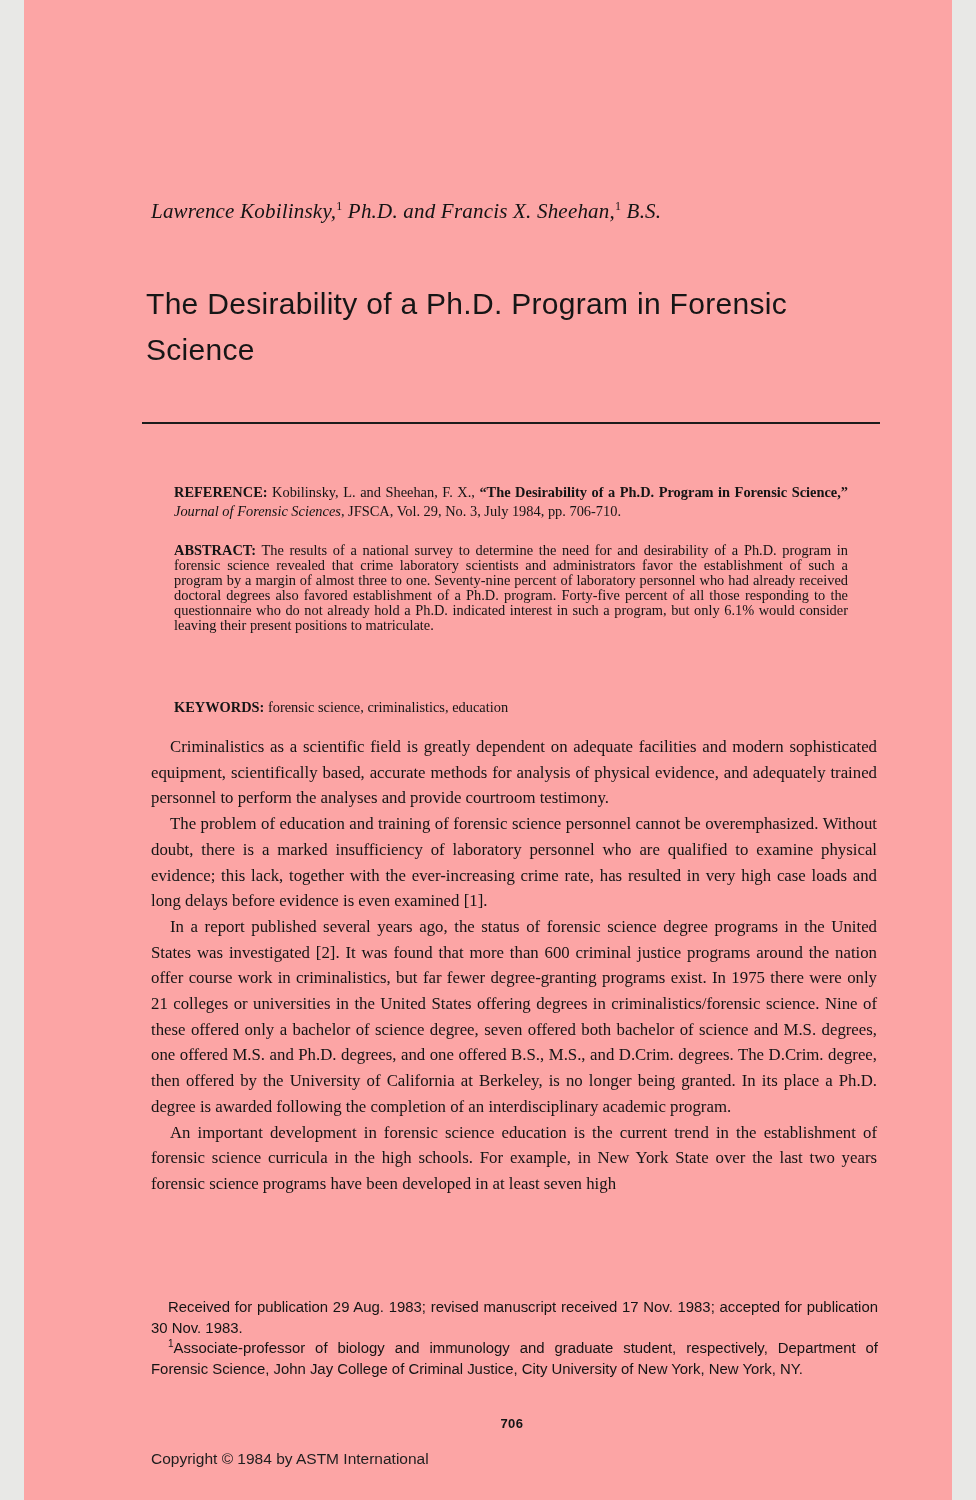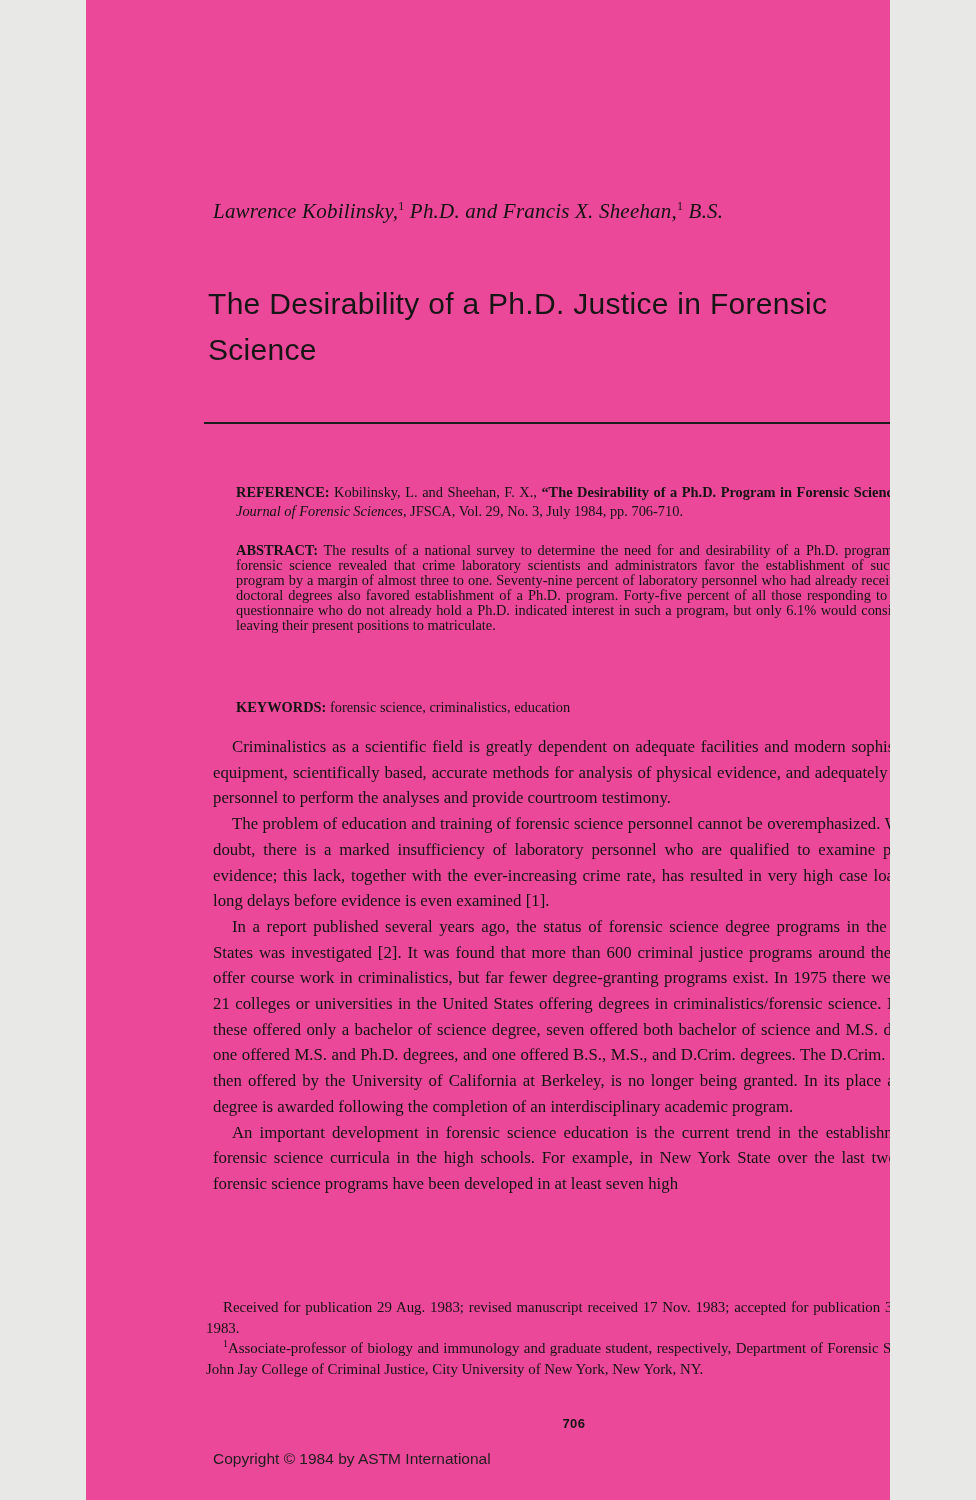--- a/index.html
+++ b/index.html
@@ -1,22 +1,22 @@
 <!DOCTYPE html>
 <html><head>
 <meta charset="utf-8">
 <style>
   * { margin: 0; padding: 0; box-sizing: border-box; }
   html, body { background: #e8e8e6; }
   .page {
     position: relative;
-    width: 804px;
+    width: 928px;
     height: 1500px;
     margin: 0 auto;
-    background: #ec4899;
+    background: #fca5a5;
     color: #141414;
     overflow: hidden;
   }
   .byline {
     position: absolute;
     left: 127px; top: 199px;
     width: 740px;
     font-family: "Liberation Serif", serif;
     font-style: italic;
     font-size: 21px;
@@ -67,23 +67,23 @@
     left: 127px; top: 734px;
     width: 726px;
     font-family: "Liberation Serif", serif;
     font-size: 16.8px;
     line-height: 25.7px;
     text-align: justify;
   }
   .article-body p { text-indent: 19px; }
   .footnotes {
     position: absolute;
-    left: 120px; top: 1297px;
+    left: 127px; top: 1297px;
     width: 727px;
-    font-family: Liberation Serif, serif;
+    font-family: Liberation Sans, sans-serif;
     font-size: 14.9px;
     line-height: 20.5px;
     text-align: justify;
   }
   .footnotes p { text-indent: 17px; }
   .footnotes sup {
     font-size: 10px;
     vertical-align: super;
     line-height: 0;
   }
@@ -107,21 +107,21 @@
 </style>
 </head>
 <body>
 
 <div class="page">
 
   <div class="byline">
     <span>Lawrence Kobilinsky,</span><sup>1</sup><span> Ph.D. and Francis X. Sheehan,</span><sup>1</sup><span> B.S.</span>
   </div>
 
-  <h1 class="page-title">The Desirability of a Ph.D. Justice in Forensic Science</h1>
+  <h1 class="page-title">The Desirability of a Ph.D. Program in Forensic Science</h1>
 
   <div class="title-divider"></div>
 
   <div class="front-block" id="reference-block">
     <span class="lbl">REFERENCE:</span><span> Kobilinsky, L. and Sheehan, F. X., </span><span class="ref-title">“The Desirability of a Ph.D. Program in Forensic Science,” </span><span class="ref-journal">Journal of Forensic Sciences</span><span>, JFSCA, Vol. 29, No. 3, July 1984, pp. 706-710.</span>
   </div>
 
   <div class="front-block" id="abstract-block">
     <span class="lbl">ABSTRACT:</span><span> The results of a national survey to determine the need for and desirability of a Ph.D. program in forensic science revealed that crime laboratory scientists and administrators favor the establishment of such a program by a margin of almost three to one. Seventy-nine percent of laboratory personnel who had already received doctoral degrees also favored establishment of a Ph.D. program. Forty-five percent of all those responding to the questionnaire who do not already hold a Ph.D. indicated interest in such a program, but only 6.1% would consider leaving their present positions to matriculate.</span>
   </div>

